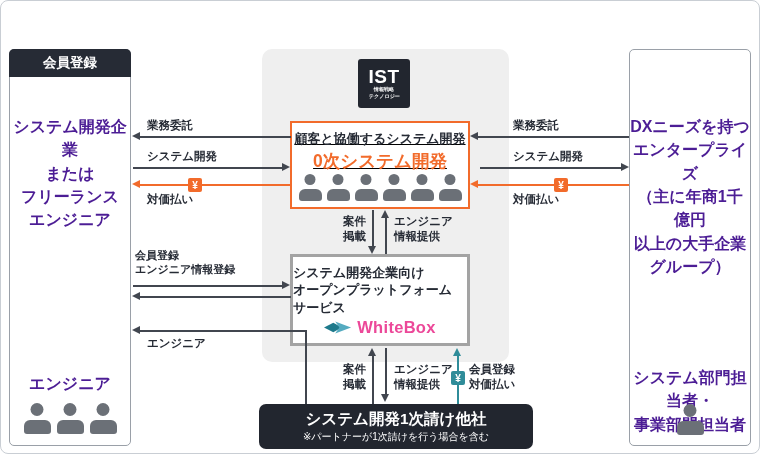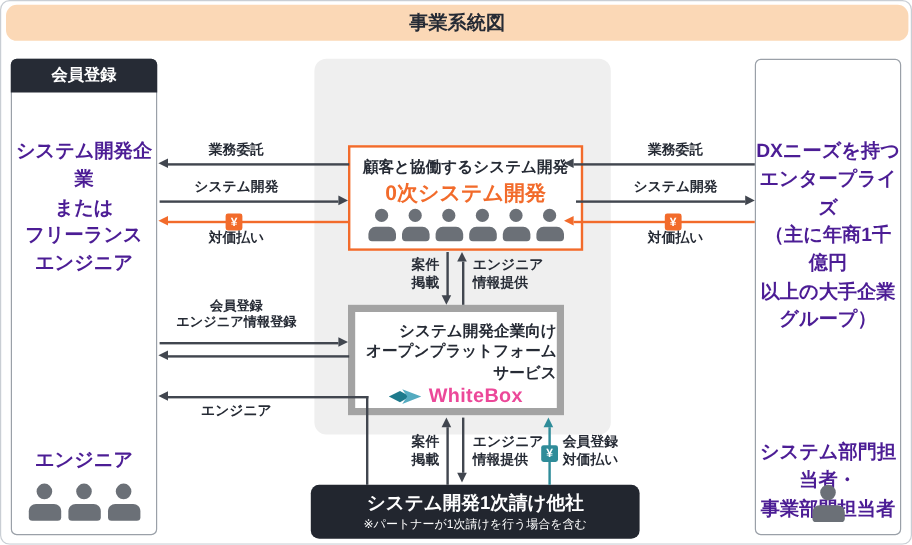--- a/index.html
+++ b/index.html
@@ -38,28 +38,28 @@
 
   
   .center-bg { position:absolute; left:261px; top:48px; width:247px; height:313px;
                background:#EFEFEF; border-radius:10px; }
   .ist { position:absolute; left:357px; top:58px; width:52px; height:49px;
          background:#22262F; border-radius:3px; display:flex; flex-direction:column;
          align-items:center; justify-content:center; color:#fff; }
   .ist-main { font-size:19px; font-weight:900; letter-spacing:0.5px; line-height:1; }
   .ist-sub { font-size:6px; font-weight:bold; line-height:1.15; transform:scale(.85); }
 
-  .collab-box { position:absolute; left:289px; top:120px; width:196px; height:88px;
-                background:#fff; border:2px solid #F26B2B; text-align:center; }
+  .collab-box { position:absolute; left:289px; top:120px; width:180px; height:88px;
+                background:#fff; border:2px solid #F26B2B; text-align:center;text-decoration:underline; }
   .collab-t1 { margin-top:7px; font-size:13px; font-weight:bold; color:#262B35; }
   .collab-t2 { margin-top:1px; font-size:17.5px; font-weight:bold; color:#F26B2B; }
   .collab-box .persons { bottom:6px; gap:5px; }
 
   .plat-box { position:absolute; left:289px; top:253px; width:180px; height:92px;
-              background:#fff; border:6px solid #a3a3a3; text-align:right; }
+              background:#fff; border:3px solid #a3a3a3; text-align:left; }
   .plat-title { margin-top:7px; font-size:13px; font-weight:bold; color:#262B35;
                 line-height:1.34; white-space:pre-line; }
   .brand-row { margin-top:2px; display:flex; align-items:center; justify-content:center; gap:5px; }
   .brand-text { font-size:16.5px; font-weight:bold; color:#ec4899; letter-spacing:.3px; }
 
   .sub-box { position:absolute; left:258px; top:403px; width:274px; height:45px;
              background:#22262F; border-radius:7px; color:#fff; text-align:center; }
   .sub-t1 { margin-top:5px; font-size:15.5px; font-weight:bold; }
   .sub-t2 { margin-top:0px; font-size:10px; }
 
@@ -68,32 +68,31 @@
   .vline { position:absolute; width:2px; background:#41464F; }
   .ln-o { background:#F26B2B; } .ln-t { background:#2F8C99; }
   .ah { position:absolute; width:0; height:0; border-style:solid; }
   .ah-l { border-width:4.5px 8px 4.5px 0; border-color:transparent #41464F transparent transparent; }
   .ah-r { border-width:4.5px 0 4.5px 8px; border-color:transparent transparent transparent #41464F; }
   .ah-u { border-width:0 4.5px 8px 4.5px; border-color:transparent transparent #41464F transparent; }
   .ah-d { border-width:8px 4.5px 0 4.5px; border-color:#41464F transparent transparent transparent; }
   .ah-l.o { border-right-color:#F26B2B; } .ah-u.t { border-bottom-color:#2F8C99; }
 
   .alabel { position:absolute; font-size:11.5px; font-weight:bold; color:#262B35;
-            text-align:center; white-space:pre-line; line-height:1.3; }
+            white-space:pre-line; line-height:1.3; }
   .yen { position:absolute; width:14px; height:14px; display:flex; align-items:center;
          justify-content:center; color:#fff; font-size:10px; font-weight:bold;
          border-radius:2px; }
   .yen-o { background:#F26B2B; } .yen-t { background:#2F8C99; }
 </style>
 </head>
 <body>
 
 <div class="stage">
 
-  <div class="banner">事業系統図</div>
 
   <div class="panel" style="left:8px">
     <div class="panel-head">会員登録</div>
     <div class="panel-body" style="top:65px">システム開発企業
 または
 フリーランス
 エンジニア</div>
     <div class="panel-foot" style="top:322px">エンジニア</div>
     <div class="persons" style="top:353px">
       <span class="person p-lg"></span>
@@ -110,20 +109,25 @@
 グループ）</div>
     <div class="panel-foot" style="top:316px">システム部門担当者・
 事業部門担当者</div>
     <div class="persons" style="top:354px">
       <span class="person p-lg"></span>
     </div>
   </div>
 
   <div class="center-bg"></div>
 
+  <div class="ist">
+    <div class="ist-main">IST</div>
+    <div class="ist-sub">情報戦略</div>
+    <div class="ist-sub">テクノロジー</div>
+  </div>
 
   <div class="collab-box">
     <div class="collab-t1">顧客と協働するシステム開発</div>
     <div class="collab-t2">0次システム開発</div>
     <div class="persons">
       <span class="person p-sm"></span>
       <span class="person p-sm"></span>
       <span class="person p-sm"></span>
       <span class="person p-sm"></span>
       <span class="person p-sm"></span>

